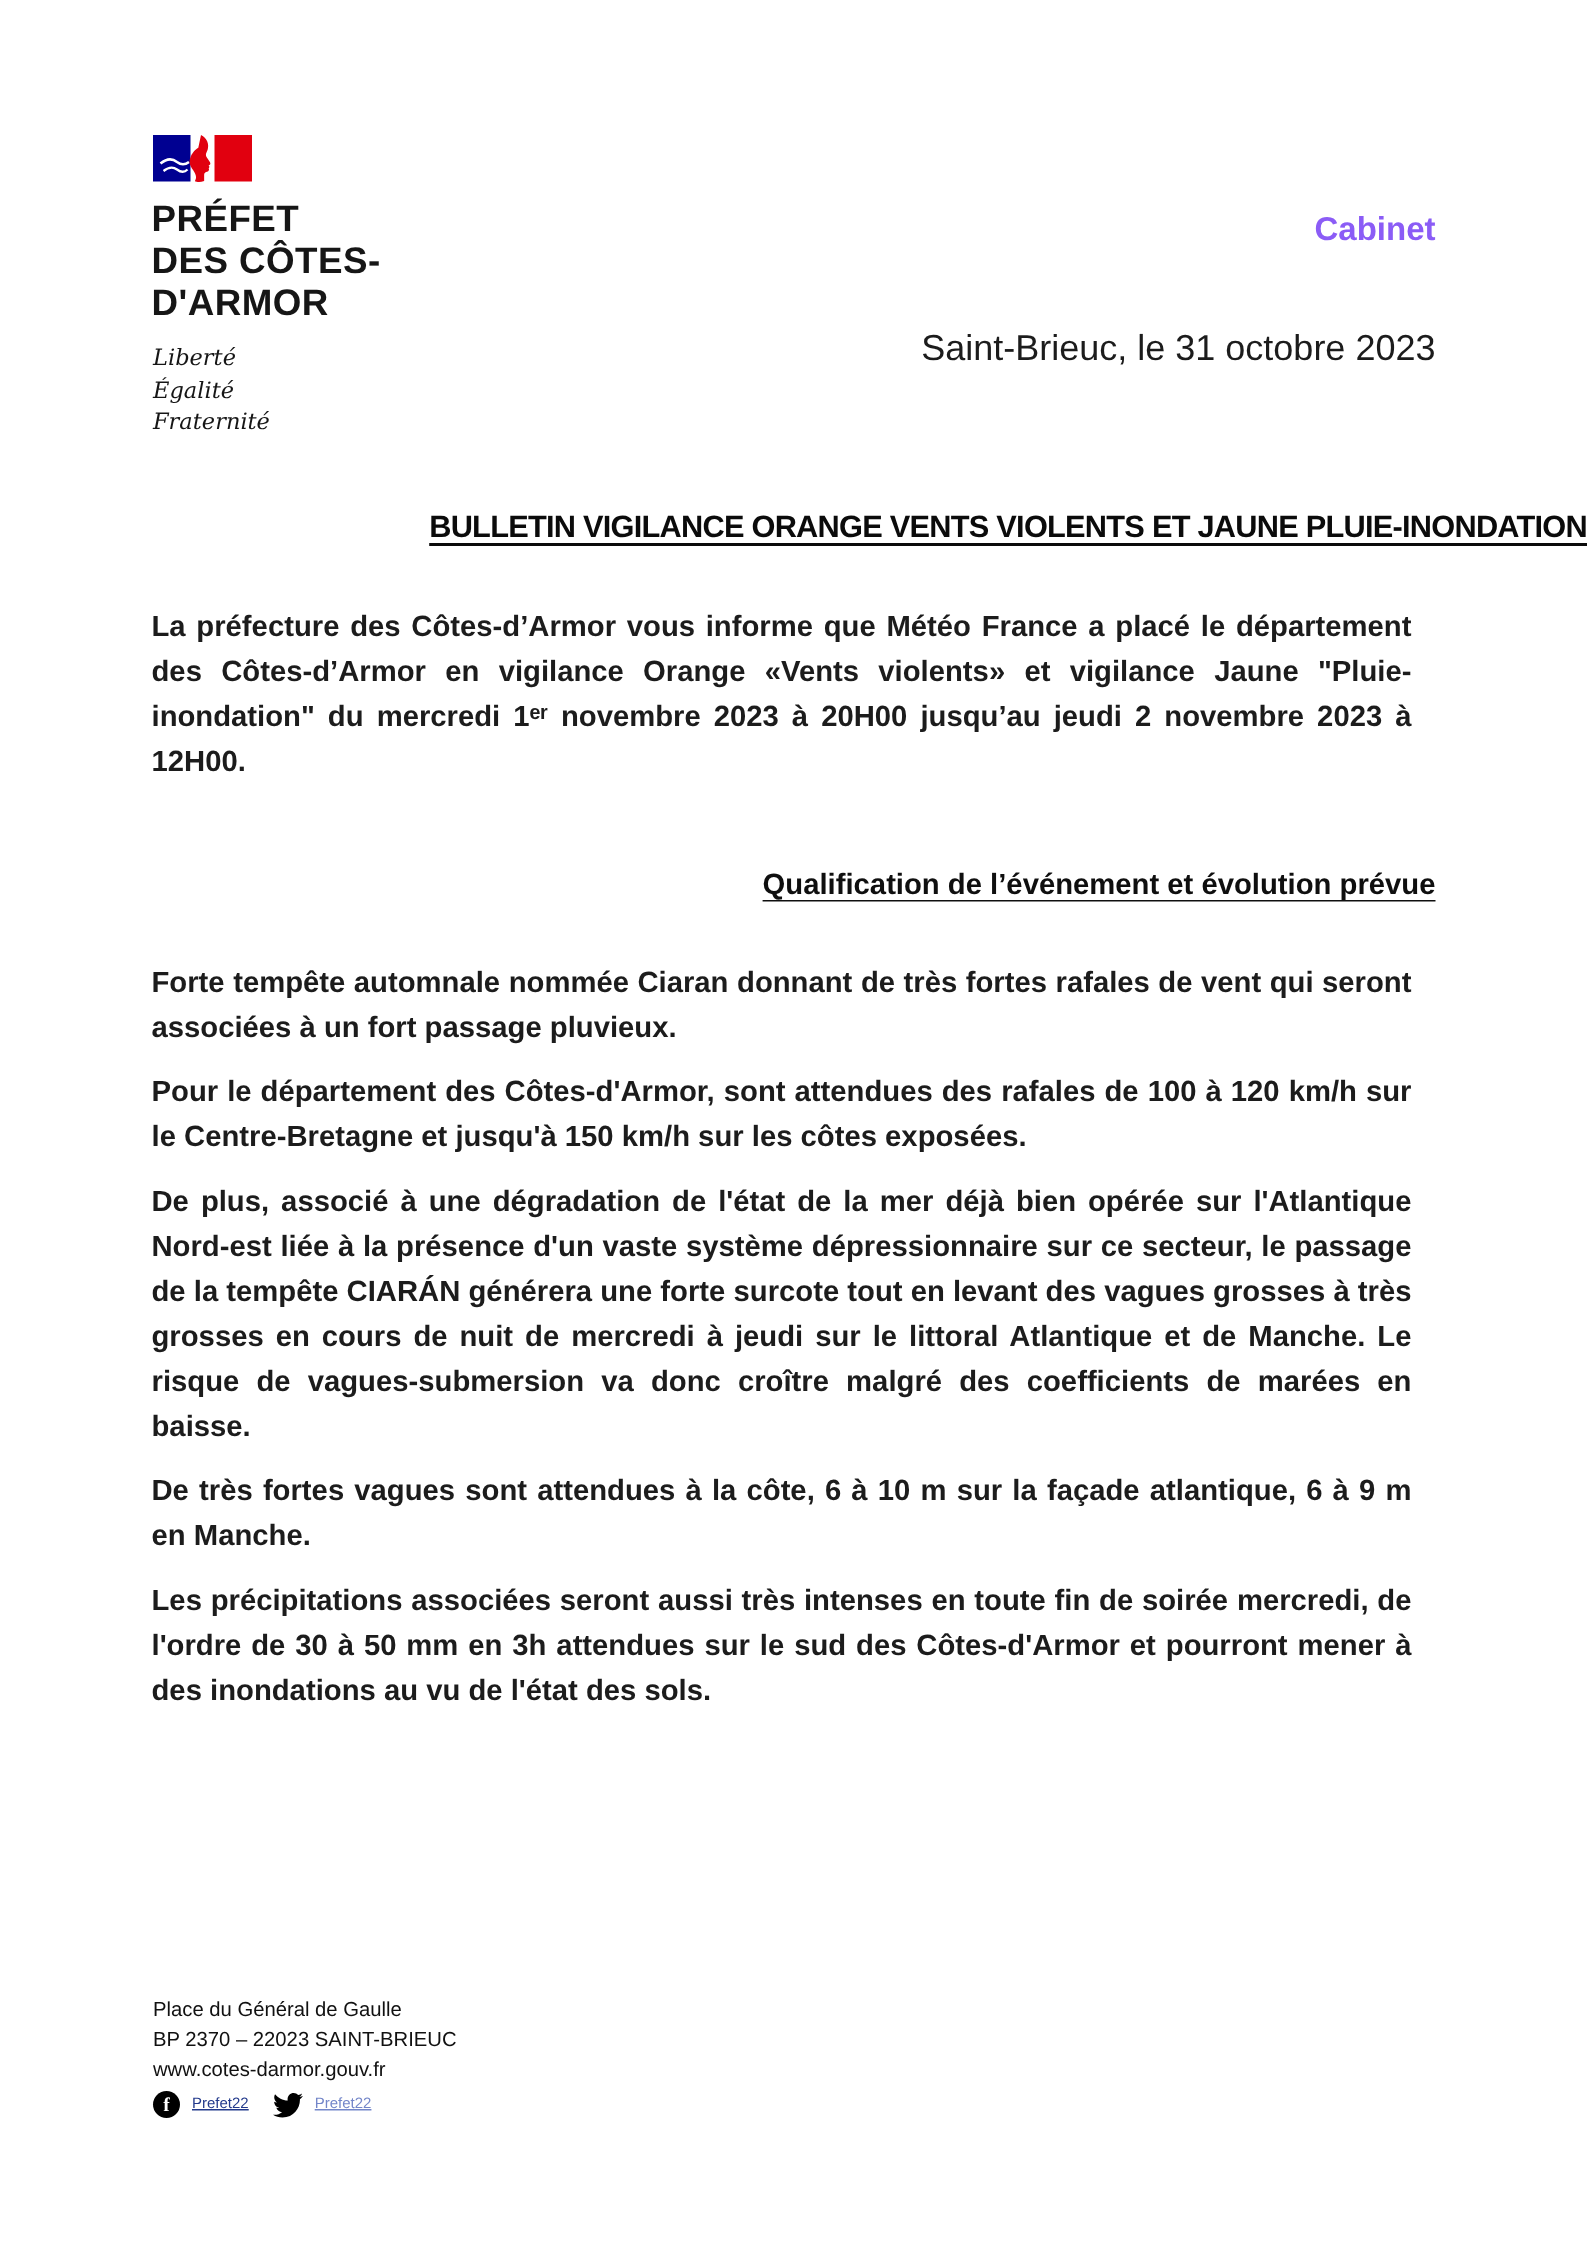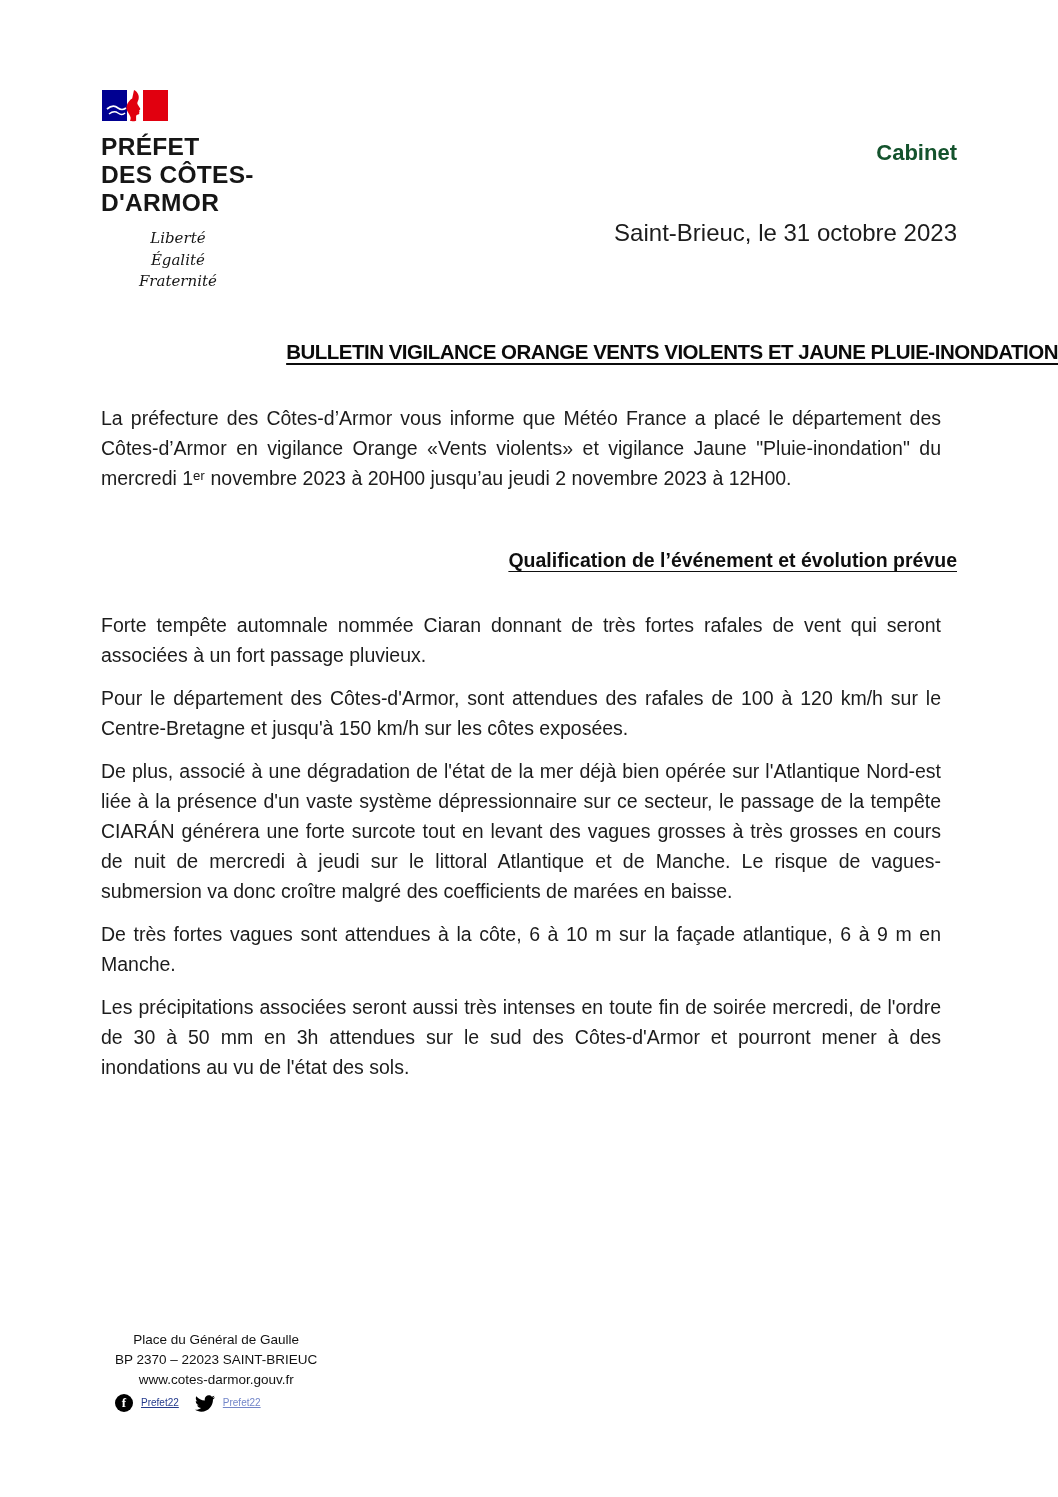--- a/index.html
+++ b/index.html
@@ -15,30 +15,30 @@
 
   
   .brand { position:absolute; left:101px; top:88px; }
   .brand-flag { display:block; }
   .brand-name { margin-top:9px; }
   .brand-line {
     display:block;
     font-size:24.5px; line-height:28px; font-weight:700;
     letter-spacing:.3px; color:#161616;
   }
-  .brand-motto { margin-top:11px; margin-left:1px;text-align:center; }
+  .brand-motto { margin-top:11px; margin-left:1px; }
   .motto-line {
     display:block;
     font-family:"DejaVu Serif", serif; font-style:italic;
     font-size:15px; line-height:21.5px; color:#161616;
   }
 
   .cabinet {
     position:absolute; top:140px; right:101px;
-    font-size:22px; font-weight:700; color:#14532d;
+    font-size:22px; font-weight:700; color:#8b5cf6;
   }
   .dateline {
     position:absolute; top:219px; right:101px;
     font-size:24px; color:#1c1c1c;
   }
 
   
   .doc-title {
     position:absolute; top:340px; left:0; width:100%;
     text-align:right;
@@ -47,36 +47,36 @@
     text-decoration:underline;
     text-underline-offset:4px;
   }
 
   
   .content {
     position:absolute; left:101px; top:403px; width:856px;
     font-size:19.5px; line-height:30px;
     text-align:justify; color:#1c1c1c;
   }
-  .content p { margin:0 16px 13px 0; }
+  .content p { margin:0 16px 13px 0;font-weight:bold; }
   .section-heading {
     display:block;
     font-weight:700;
     text-decoration:underline;
     text-underline-offset:4px;
     margin:52px 0 35px 0;
     text-align:right;
     color:#0f0f0f;
   }
   .last-para { margin-top:14px; }
 
   
   .footer {
-    position:absolute; left:115px; top:1330px;
-    font-size:13.5px; line-height:20px; color:#111;text-align:center;
+    position:absolute; left:102px; top:1330px;
+    font-size:13.5px; line-height:20px; color:#111;
   }
   .addr-line { display:block; }
   .social-row { display:flex; align-items:center; margin-top:3px; }
   .fb-badge {
     width:18px; height:18px; border-radius:50%;
     background:#000; color:#fff;
     display:inline-flex; align-items:center; justify-content:center;
     font-size:13px; font-weight:700; font-family:"Liberation Serif", serif;
     margin-right:8px;
   }

